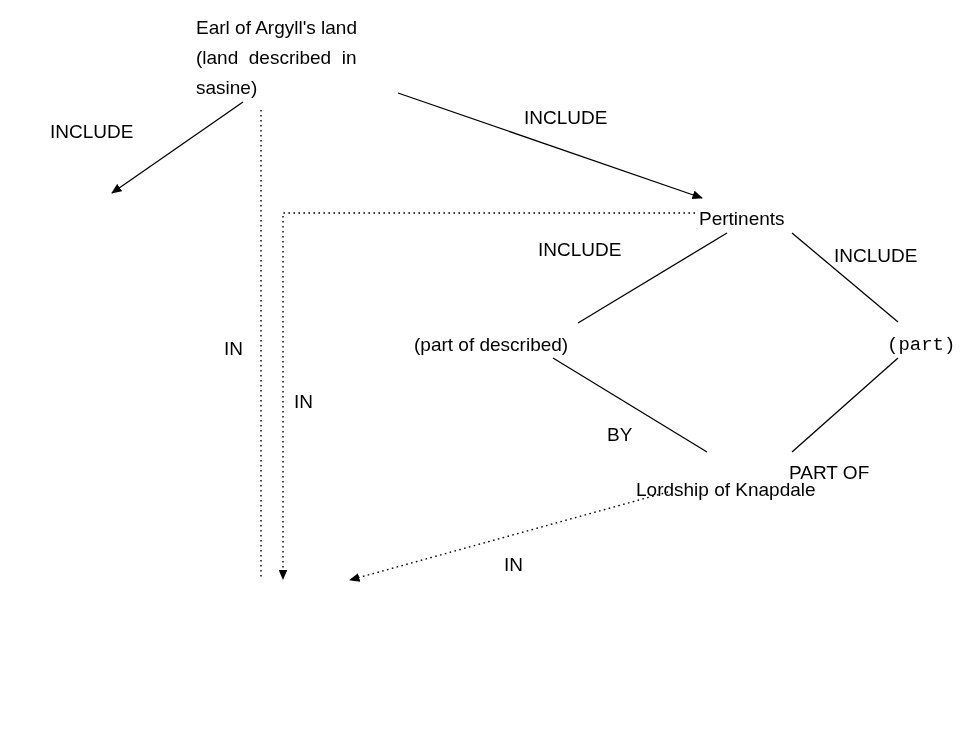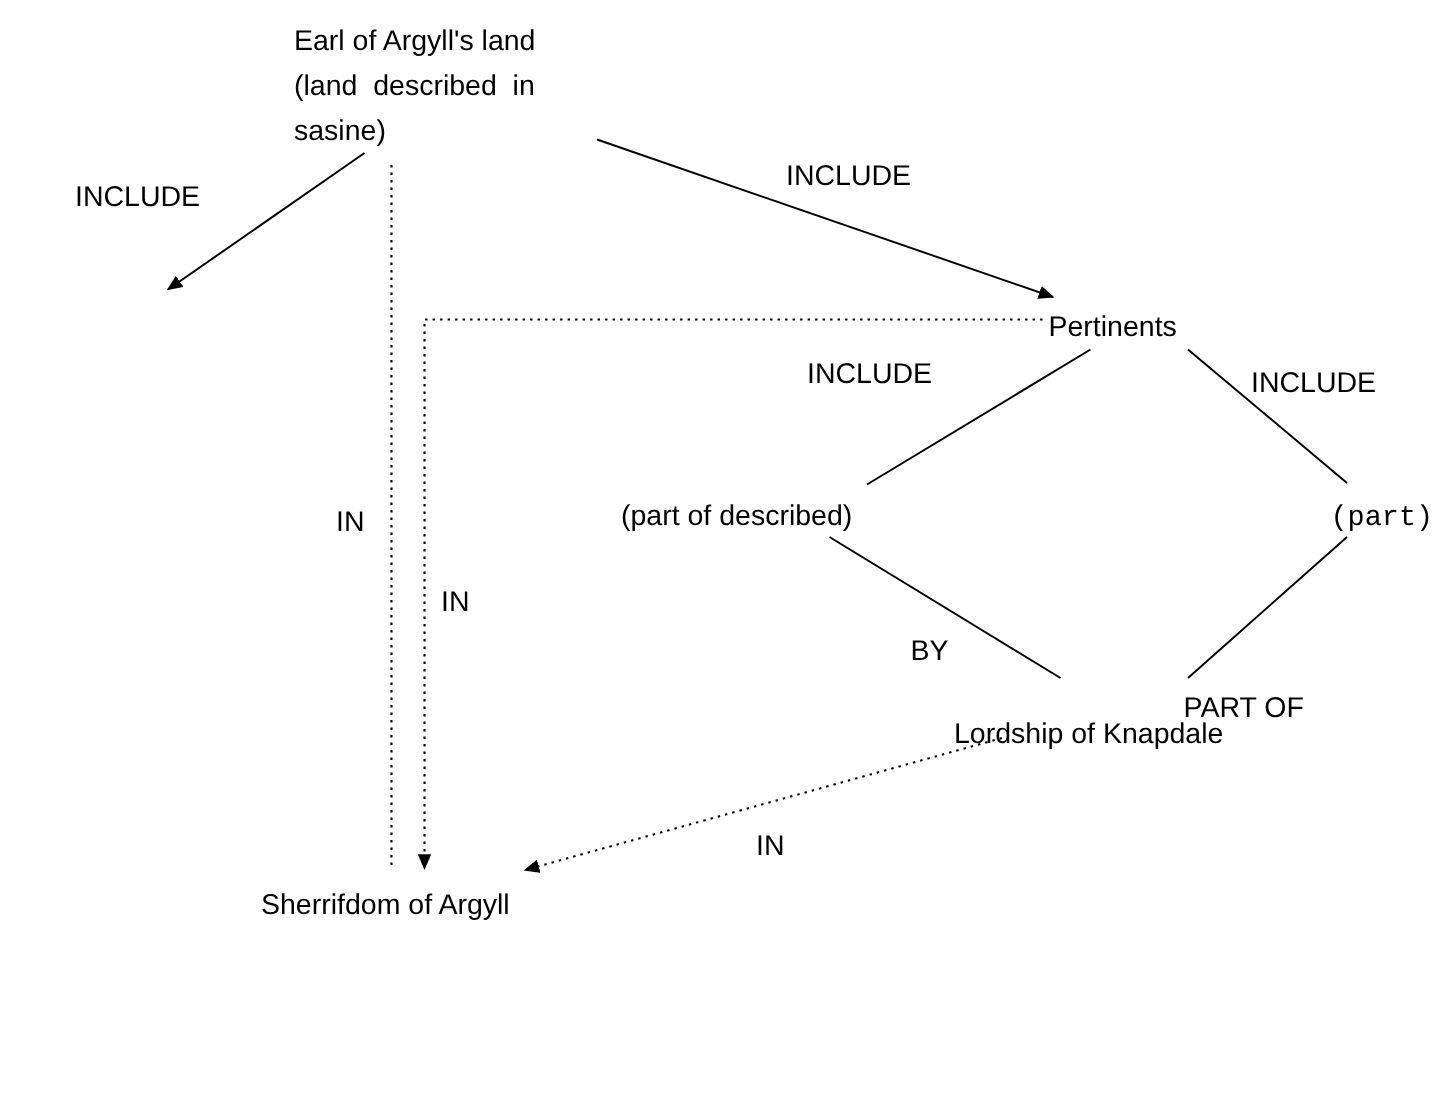--- a/index.html
+++ b/index.html
@@ -83,21 +83,20 @@
 
 
   <div class="lbl" style="left:699px; top:204px;text-align:center;">Pertinents</div>
 
   <div class="lbl" style="left:414px; top:330px;">(part of described)</div>
 
   <div class="lbl" style="left:887px; top:330px;font-family:Liberation Mono, monospace;">(part)</div>
 
   <div class="lbl" style="left:636px; top:459px;margin-top:16px;">Lordship of Knapdale</div>
 
-  <div class="lbl" style="left:174px; top:589px;">Sherrifdom of Argyll</div>
 
   <div class="lbl" style="left:50px; top:117px;">INCLUDE</div>
 
   <div class="lbl" style="left:524px; top:103px;">INCLUDE</div>
 
   <div class="lbl" style="left:538px; top:235px;">INCLUDE</div>
 
   <div class="lbl" style="left:834px; top:241px;">INCLUDE</div>
 
   <div class="lbl" style="left:224px; top:334px;">IN</div>

